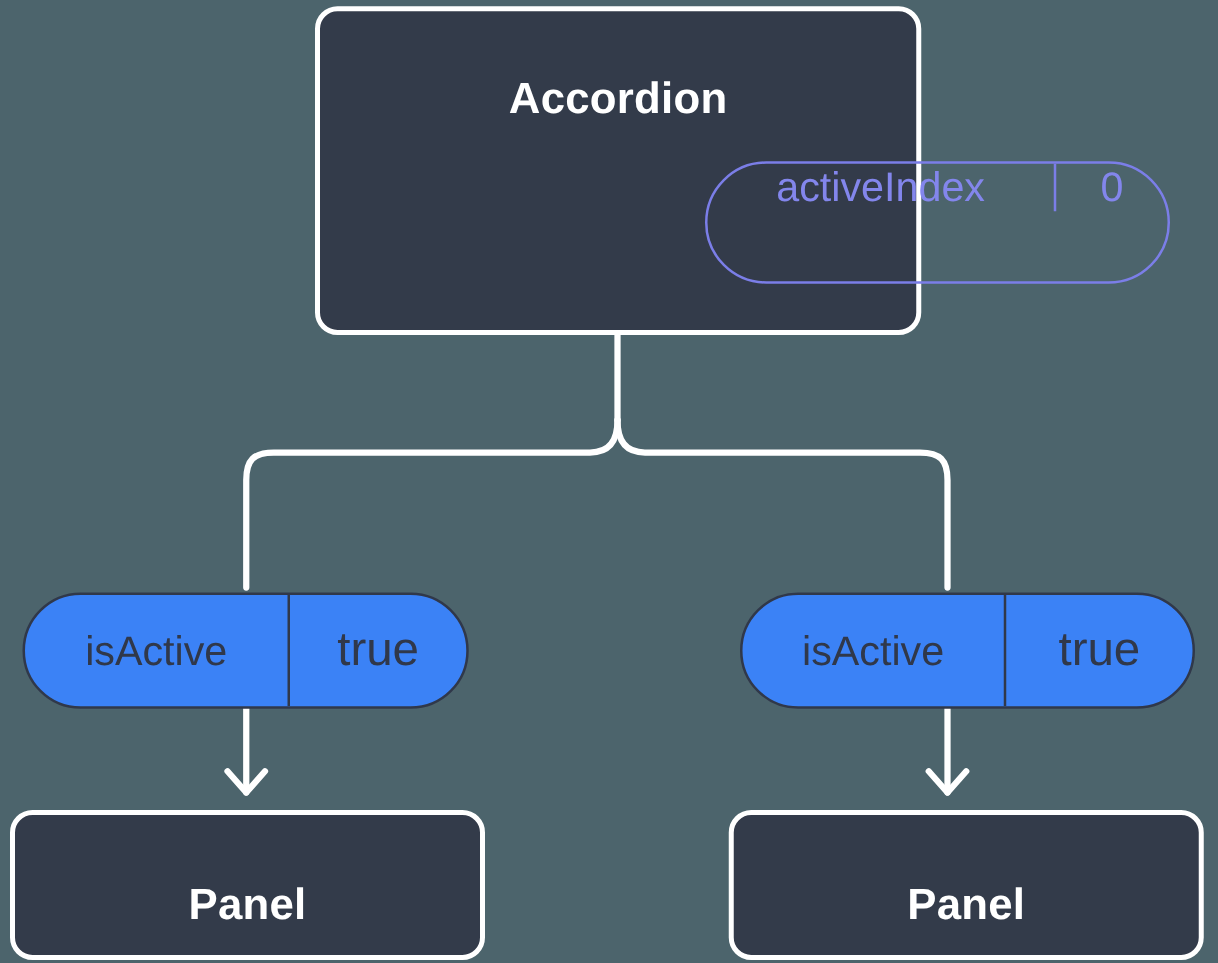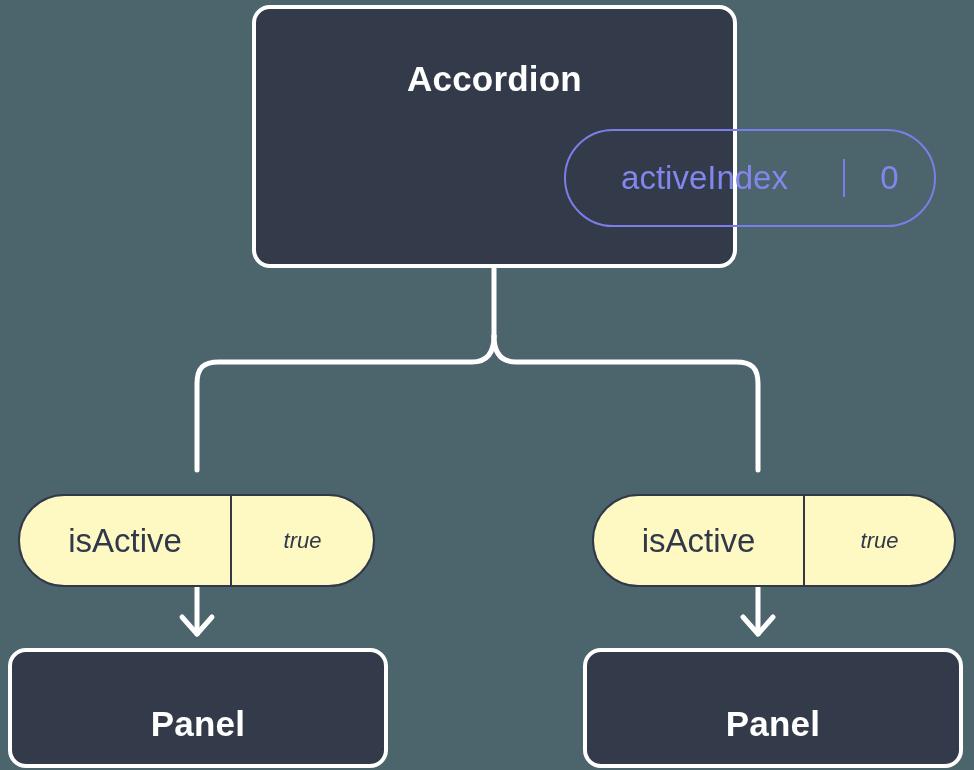--- a/index.html
+++ b/index.html
@@ -62,21 +62,21 @@
   .capsule-outline {
     position: absolute;
     left: 308px;
     top: 120px;
     width: 372px;
     height: 98px;
     box-sizing: border-box;
     border: 2px solid #7b7ee8;
     border-radius: 49px;
     display: flex;
-    align-items: center;
+    align-items: flex-start;
   }
   .capsule-outline .cap-key {
     flex: 0 0 279px;
     display: flex;
     align-items: center;
     justify-content: center;
     color: #8386ec;
     font-size: 33px;
     border-right: 2px solid #7b7ee8;
     box-sizing: border-box;
@@ -86,24 +86,24 @@
     display: flex;
     align-items: center;
     justify-content: center;
     color: #8386ec;
     font-size: 33px;
   }
 
   
   .pill {
     position: absolute;
-    top: 494px;
+    top: 474px;
     height: 93px;
     box-sizing: border-box;
-    background: #fef9c3;
+    background: #3b82f6;
     border: 2px solid #30384a;
     border-radius: 47px;
     display: flex;
     align-items: stretch;
     overflow: hidden;
   }
   .pill .pill-key {
     display: flex;
     align-items: center;
     justify-content: center;
@@ -111,22 +111,21 @@
     font-size: 33px;
     border-right: 2px solid #30384a;
     box-sizing: border-box;
   }
   .pill .pill-val {
     flex: 1 1 auto;
     display: flex;
     align-items: center;
     justify-content: center;
     color: #30384a;
-    font-size: 22px;
-    font-style: italic;
+    font-size: 38px;
   }
   #pill-left {
     left: 18px;
     width: 357px;
   }
   #pill-left .pill-key { flex: 0 0 212px; }
   #pill-right {
     left: 592px;
     width: 364px;
   }

